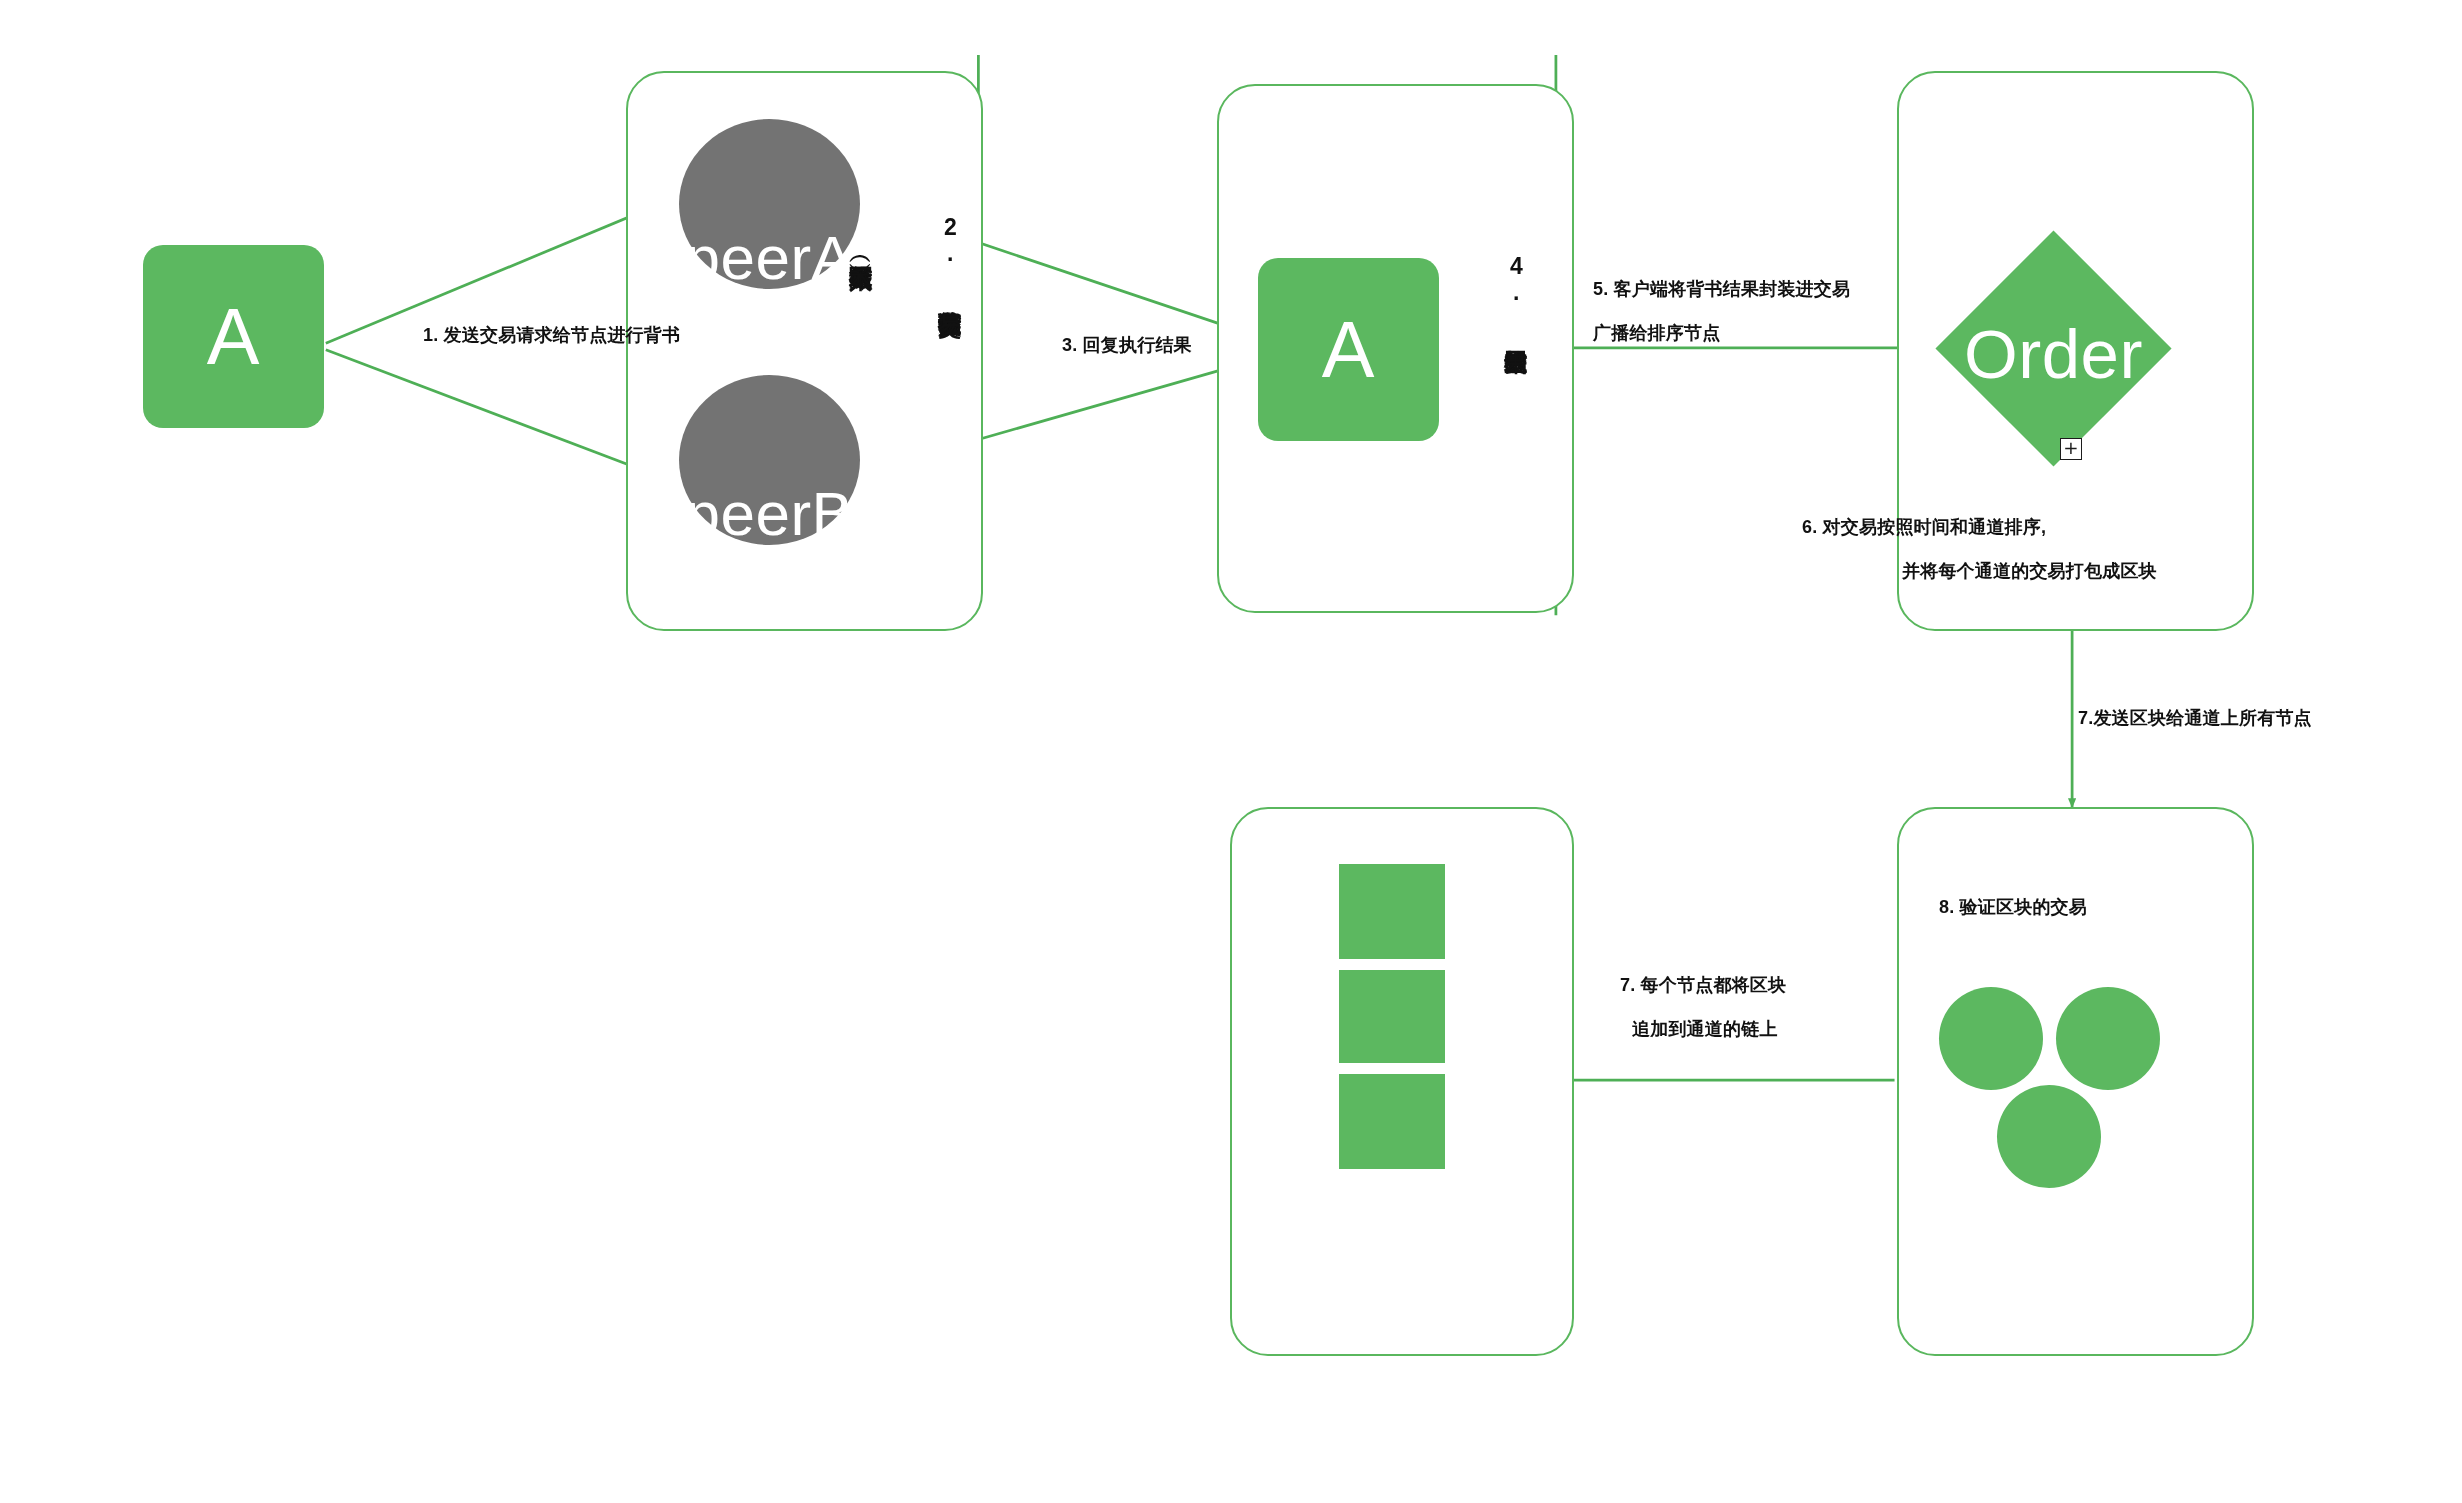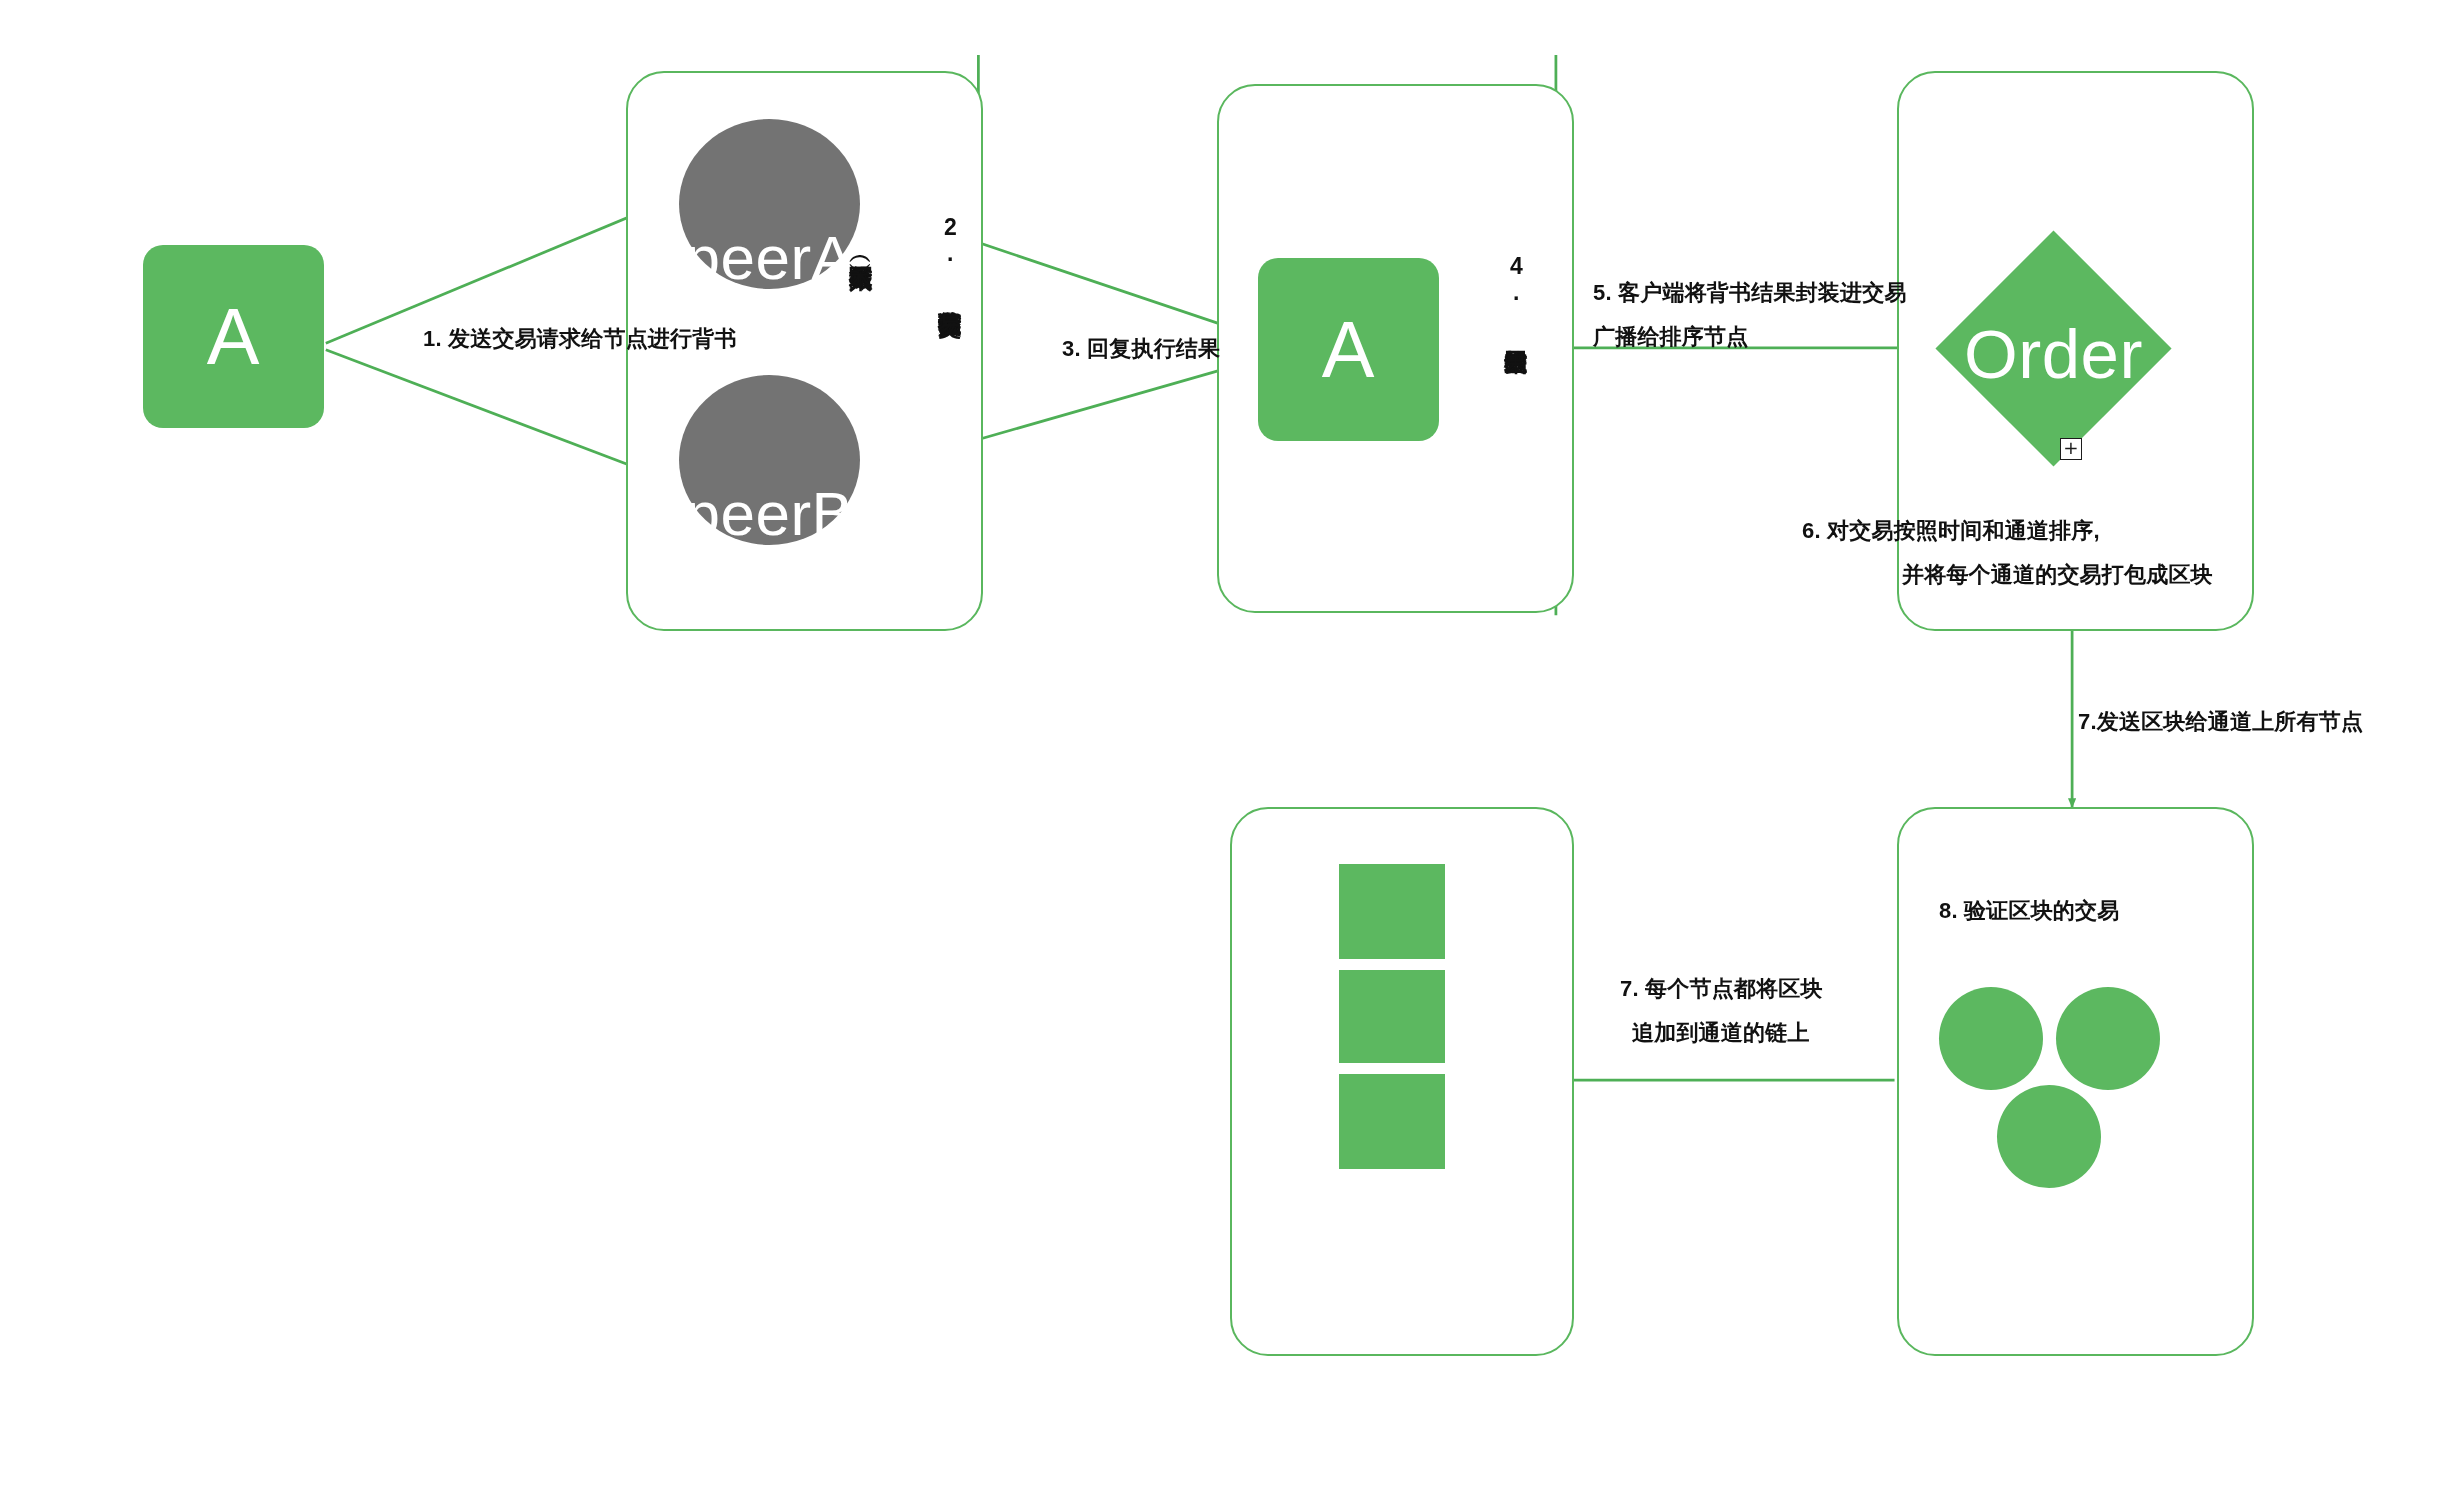--- a/index.html
+++ b/index.html
@@ -104,21 +104,21 @@
   .circle-dot {
     position: absolute;
     background: #5cb860;
     border-radius: 50%;
   }
 
   
   .edge-label {
     position: absolute;
     color: #111111;
-    font-size: 22px;
+    font-size: 18px;
     font-weight: bold;
     line-height: 1.55;
     white-space: nowrap;
     letter-spacing: 0.2px;
   }
 
   .vlabel {
     position: absolute;
     color: #111111;
     font-size: 23px;

